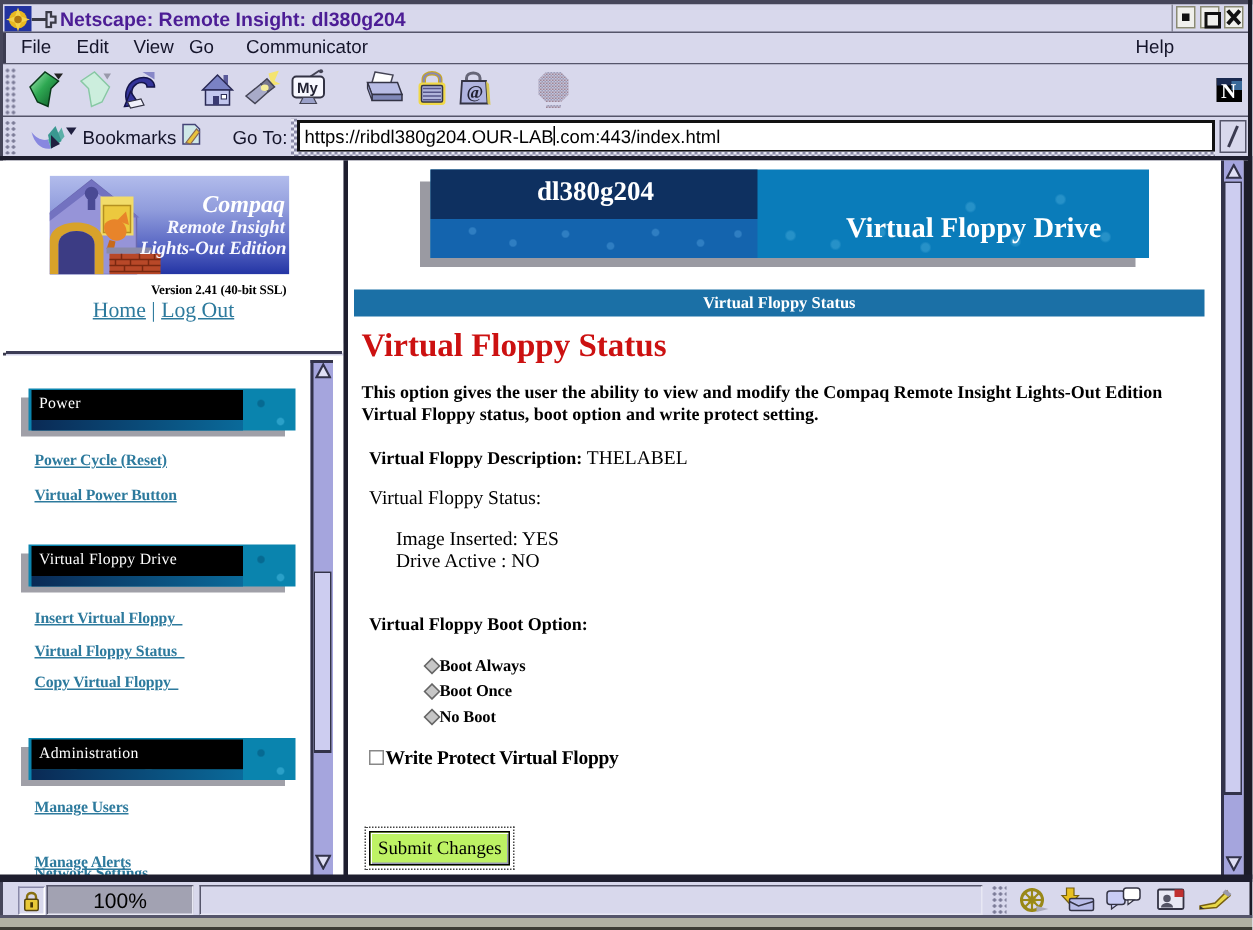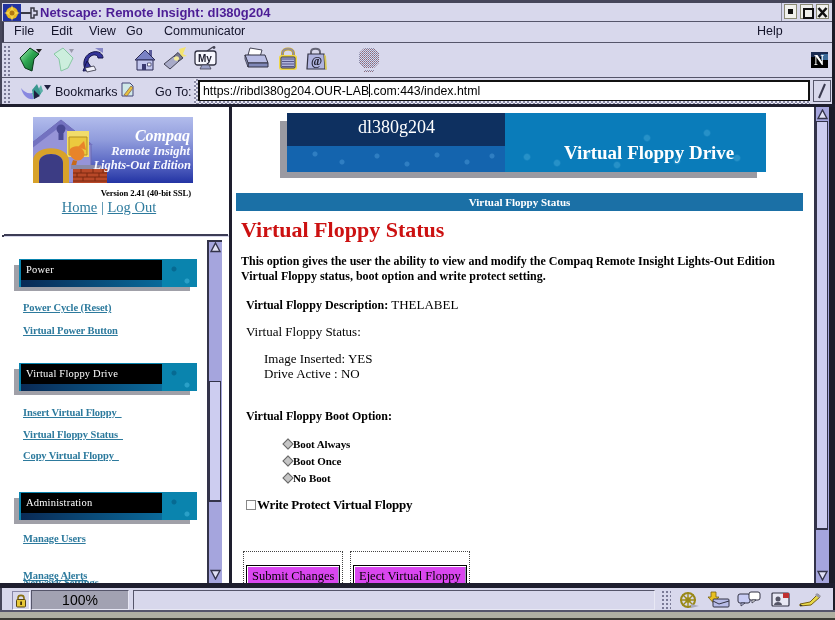--- a/index.html
+++ b/index.html
@@ -300,21 +300,21 @@
     <div class="abs" style="left:0;top:0;width:218px;height:33px;background:#0e3060;"></div>
     <div class="abs" style="left:0;top:33px;width:218px;height:26px;background:
       radial-gradient(circle 3px at 28px 8px,#2f7ec2 0 2px,transparent 3px),
       radial-gradient(circle 3px at 55px 16px,#2f7ec2 0 2px,transparent 3px),
       radial-gradient(circle 3px at 90px 10px,#2f7ec2 0 2px,transparent 3px),
       radial-gradient(circle 3px at 120px 18px,#2f7ec2 0 2px,transparent 3px),
       radial-gradient(circle 3px at 150px 9px,#2f7ec2 0 2px,transparent 3px),
       radial-gradient(circle 3px at 180px 16px,#2f7ec2 0 2px,transparent 3px),
       radial-gradient(circle 3px at 205px 10px,#2f7ec2 0 2px,transparent 3px),
       #1464ae;"></div>
-    <div class="abs serif" style="left:71px;top:4px;font-size:18px;font-weight:normal;color:#fff;">dl380g204</div>
+    <div class="abs serif" style="left:71px;top:4px;font-size:18px;font-weight:bold;color:#fff;">dl380g204</div>
     <div class="abs serif" style="left:277px;top:29px;font-size:19px;font-weight:bold;color:#fff;">Virtual Floppy Drive</div>
   </div>
 
   <div class="abs serif" style="left:4px;top:86px;width:567px;height:18px;background:#1b70a6;color:#fff;font-size:11px;font-weight:bold;text-align:center;line-height:18px;">Virtual Floppy Status</div>
 
   <div class="abs serif" style="left:9px;top:110px;font-size:22px;font-weight:bold;color:#cc1111;">Virtual Floppy Status</div>
 
   <div class="abs serif" style="left:9px;top:147px;font-size:12px;font-weight:bold;color:#000;line-height:15px;white-space:nowrap;">This option gives the user the ability to view and modify the Compaq Remote Insight Lights-Out Edition<br>Virtual Floppy status, boot option and write protect setting.</div>
 
   <div class="abs serif" style="left:14px;top:190px;font-size:13px;color:#000;"><b style="font-size:12px;">Virtual Floppy Description:</b> THELABEL</div>
@@ -330,27 +330,24 @@
   <div class="abs serif" style="left:61px;top:348px;font-size:11px;font-weight:bold;letter-spacing:-0.1px;">Boot Once</div>
   <div class="radio abs" style="left:52px;top:367px;"></div>
   <div class="abs serif" style="left:61px;top:365px;font-size:11px;font-weight:bold;letter-spacing:-0.1px;">No Boot</div>
 
   <div class="abs" style="left:14px;top:393px;width:10px;height:10px;border:1px solid #888;background:#fff;box-sizing:border-box;"></div>
   <div class="abs serif" style="left:25px;top:390px;font-size:13px;font-weight:bold;letter-spacing:-0.2px;">Write Protect Virtual Floppy</div>
 
   <div class="btn abs" style="left:11px;top:444px;">
       <span>Submit Changes</span>
     </div>
-  <div class="btn abs" style="left:118px;top:444px;">
-      <span>Eject Virtual Floppy</span>
-    </div>
   <style>
     .radio{width:8px;height:8px;background:#c6c6c6;border:1px solid #666;transform:rotate(45deg);box-sizing:border-box;}
     .btn{border:1px dotted #444;padding:2px;background:#fff;}
-    .btn span{display:block;border:1px solid #000;background:#d946ef;padding:3px 5px 3px;font-family:"Liberation Serif",serif;font-size:12.5px;color:#000;box-shadow:inset 1px 1px 0 #fff, inset -1px -1px 0 #9a9ab8;margin-top:11px;}
+    .btn span{display:block;border:1px solid #000;background:#bef264;padding:3px 5px 3px;font-family:"Liberation Serif",serif;font-size:12.5px;color:#000;box-shadow:inset 1px 1px 0 #fff, inset -1px -1px 0 #9a9ab8;}
   </style>
 </div>
 
 <div class="abs" style="left:814px;top:107px;width:15px;height:479px;background:#a5a5dd;border-left:2px solid #33334a;box-sizing:border-box;"></div>
 <svg class="abs" style="left:817px;top:109px;" width="11" height="11">
     <path d="M5.5 1 L10 9.5 L1 9.5 Z" fill="#e0e0f4" stroke="#33334a" stroke-width="1.4"></path>
   </svg>
 <div class="abs" style="left:816px;top:121px;width:12px;height:409px;background:#cdcdf0;border:1px solid #33334a;border-bottom:2px solid #33334a;box-sizing:border-box;"></div>
 <svg class="abs" style="left:817px;top:570px;" width="11" height="11">
     <path d="M1 1.5 L10 1.5 L5.5 10 Z" fill="#e0e0f4" stroke="#33334a" stroke-width="1.4"></path>

